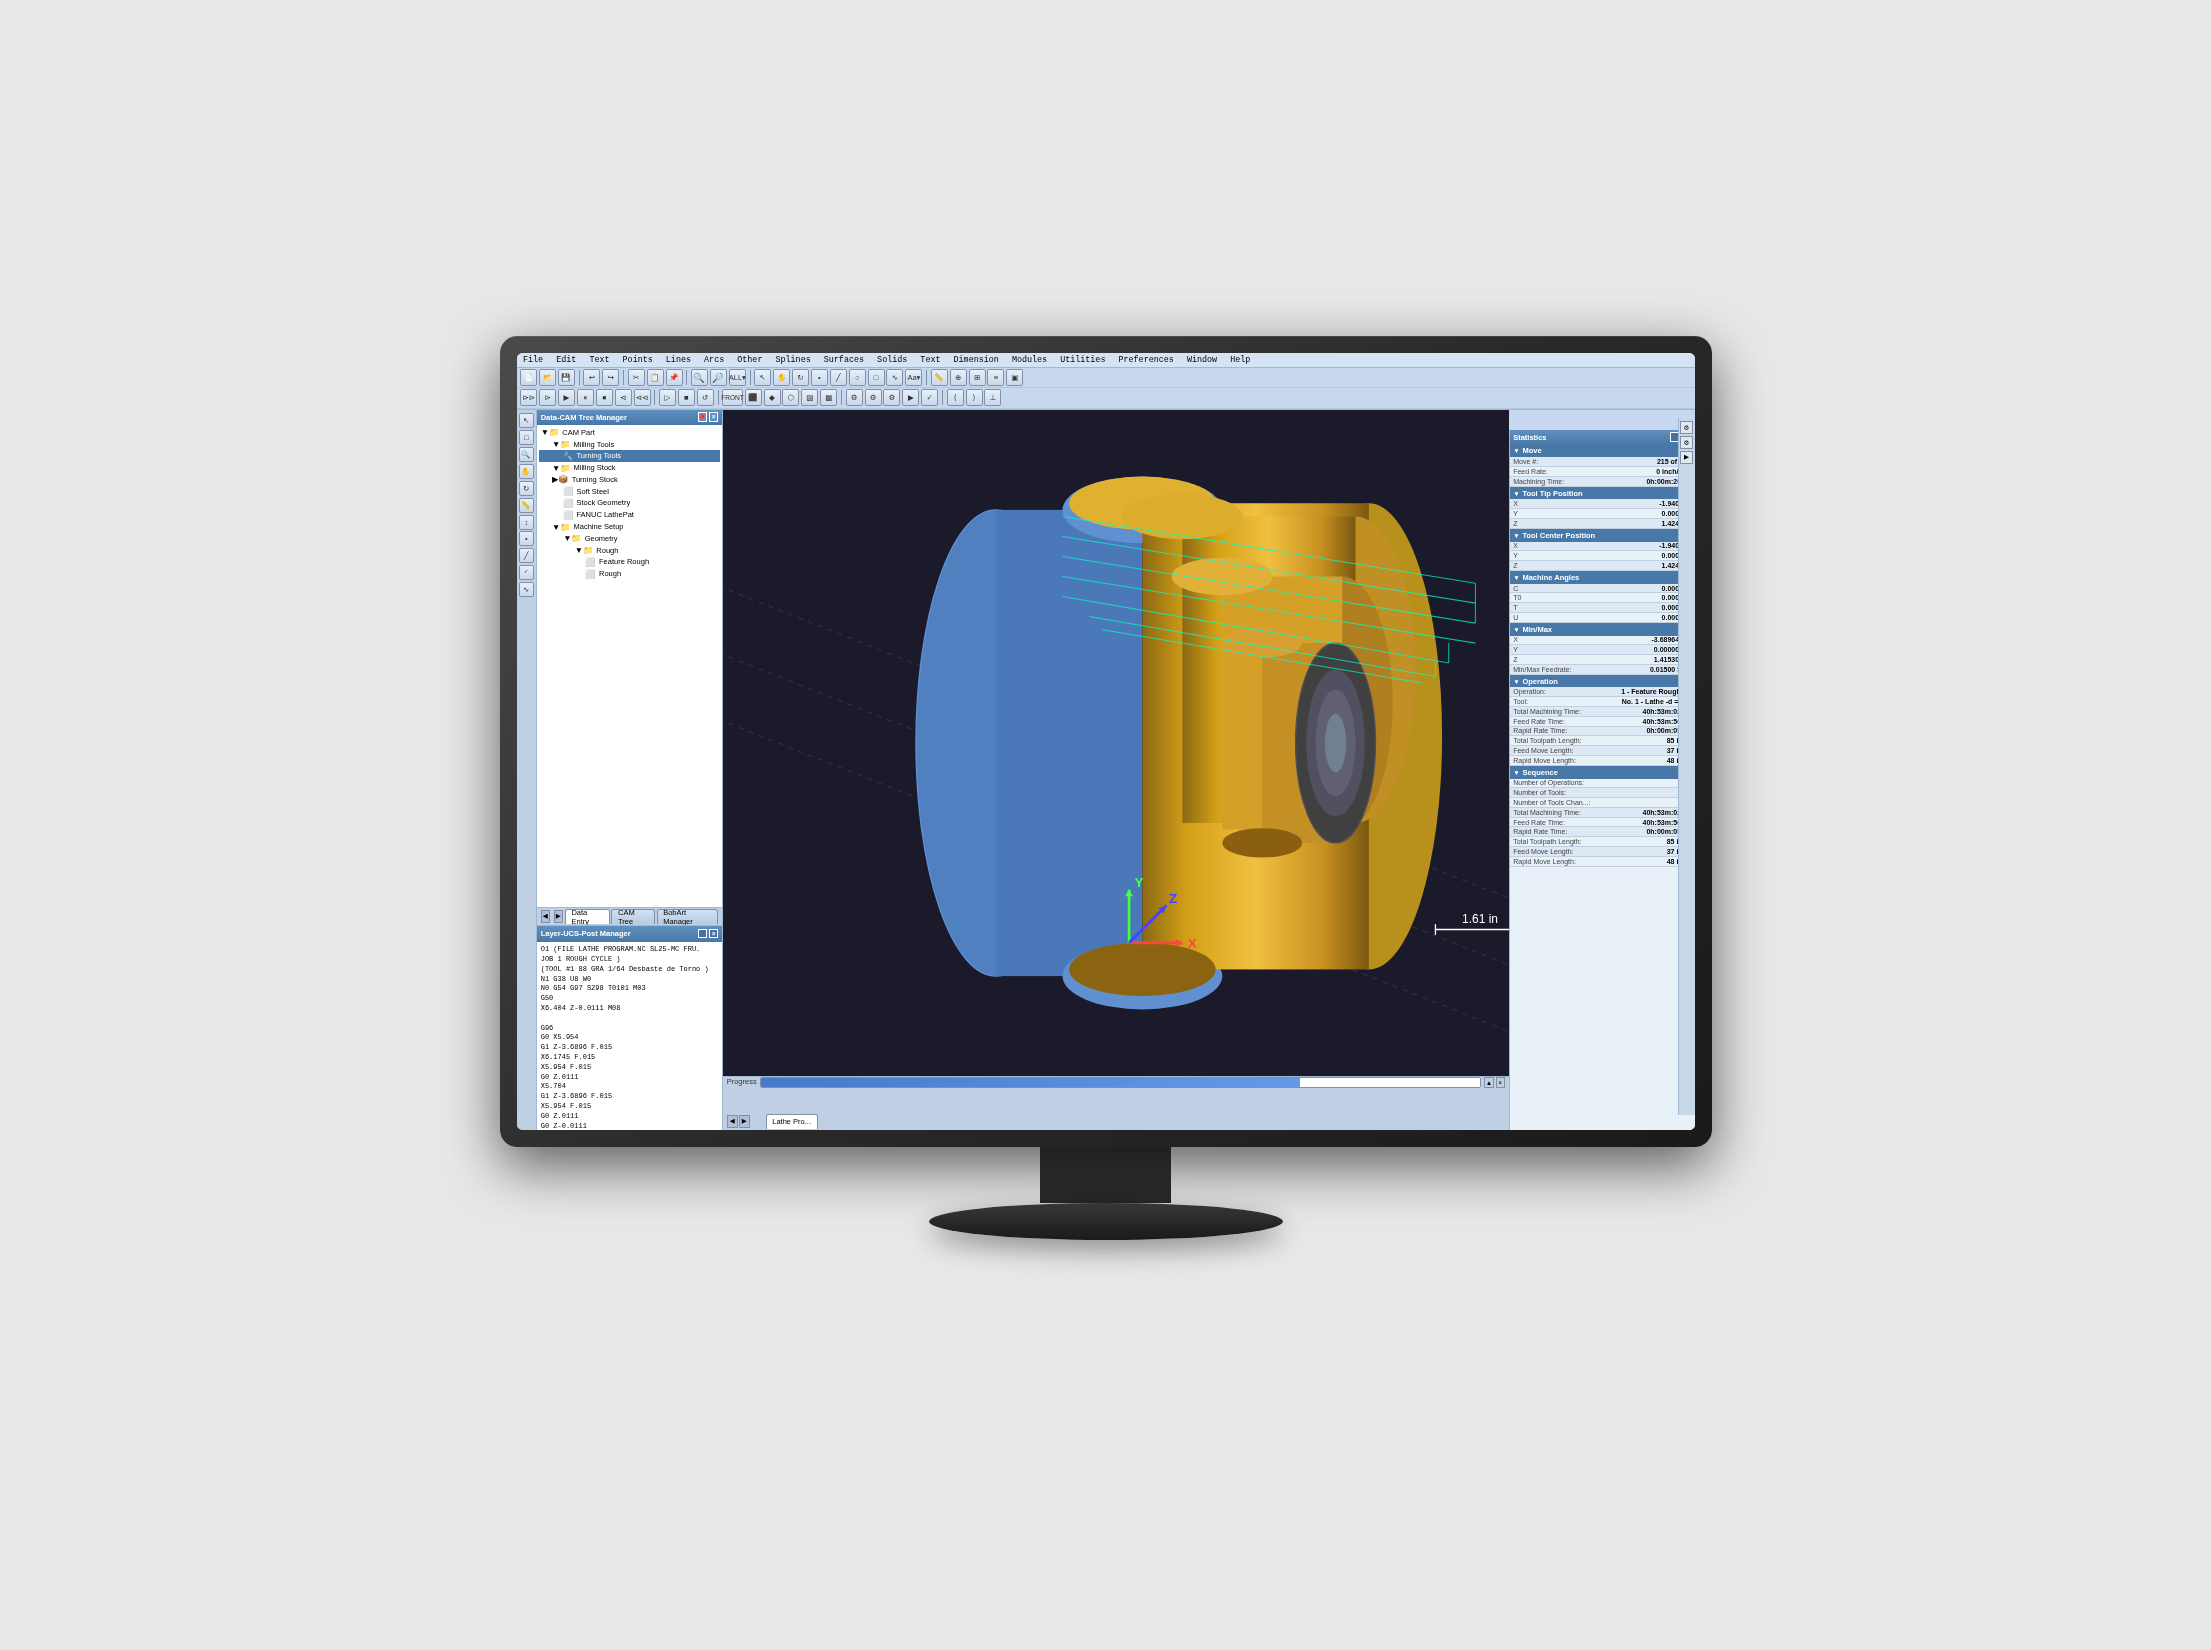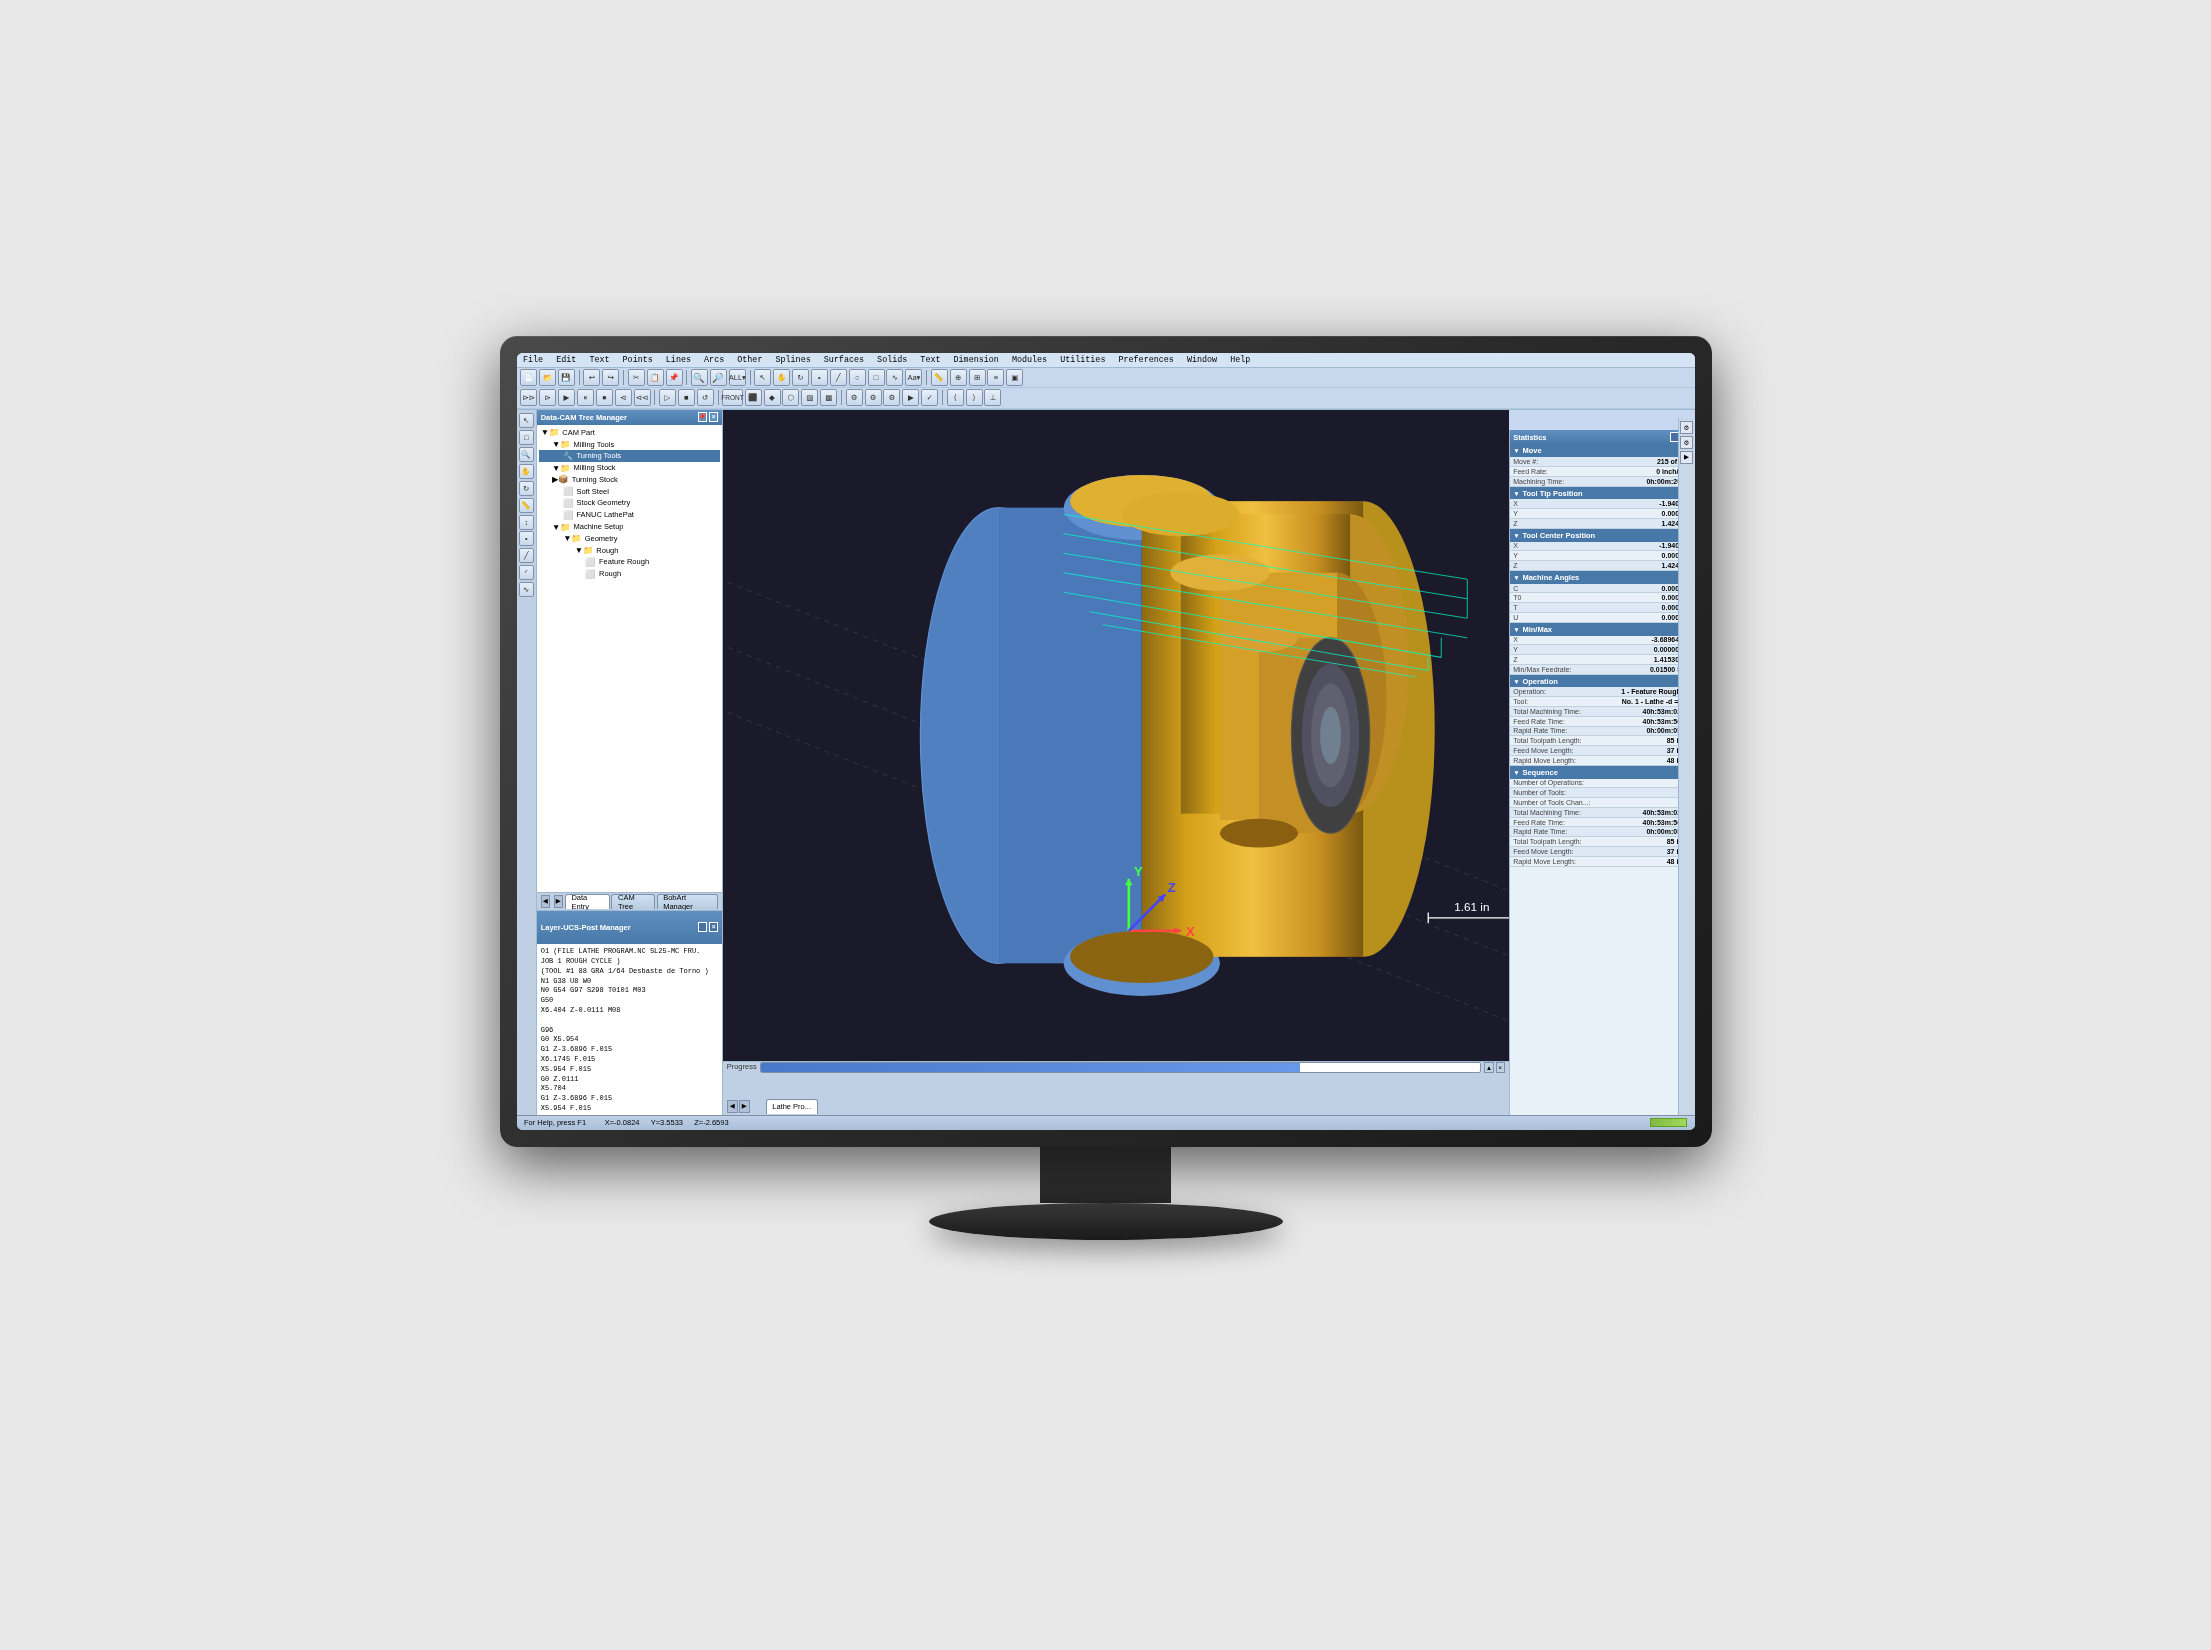--- a/index.html
+++ b/index.html
@@ -213,21 +213,21 @@
     }
 
     
     .code-panel {
       height: 205px;
       background: #d0e0f0;
       border-top: 0.9px solid #a0b8d0;
     }
 
     .code-header {
-      height: 33px;
+      height: 16px;
       background: linear-gradient(180deg, #6090c0 0%, #4878a8 100%);
       color: white;
       font-size: 7.5px;
       font-weight: bold;
       display: flex;
       align-items: center;
       padding: 0 3.7px;
       justify-content: space-between;
       gap: 24px;
     }
@@ -899,31 +899,20 @@
 
             <div style="width:17px; position:absolute; right:0; top:65px; bottom:15px; background:#c8d8e8; border-left:0.9px solid #a0b8d0; display:flex; flex-direction:column; align-items:center; padding:3.7px 0; gap:1.9px; pointer-events:none;">
               <div style="width:13px;height:13px;background:#e0e8f4;border:0.9px solid #8090a8;display:flex;align-items:center;justify-content:center;font-size:6.5px;cursor:pointer;pointer-events:all;">⚙</div>
               <div style="width:13px;height:13px;background:#e0e8f4;border:0.9px solid #8090a8;display:flex;align-items:center;justify-content:center;font-size:6.5px;cursor:pointer;pointer-events:all;">⚙</div>
               <div style="width:13px;height:13px;background:#e0e8f4;border:0.9px solid #8090a8;display:flex;align-items:center;justify-content:center;font-size:6.5px;cursor:pointer;pointer-events:all;">▶</div>
             </div>
           </div>
 
         </div>
 
-        <div class="status-bar">
-          <span>For Help, press F1</span>
-          <div class="status-coords">
-            <span>X=-0.0824</span>
-            <span>Y=3.5533</span>
-            <span>Z=-2.6593</span>
-          </div>
-          <div style="margin-left:auto; display:flex; gap:3.7px; align-items:center;">
-            <div style="width:37px; height:9.3px; background:linear-gradient(90deg,#80b840 0%,#a0d860 100%); border:0.9px solid #60a020;"></div>
-          </div>
-        </div>
 
       </div>
     </div>
   </div>
   <div class="monitor-stand-neck"></div>
   <div class="monitor-stand-base"></div>
 </div>
 
 
 </body></html>

